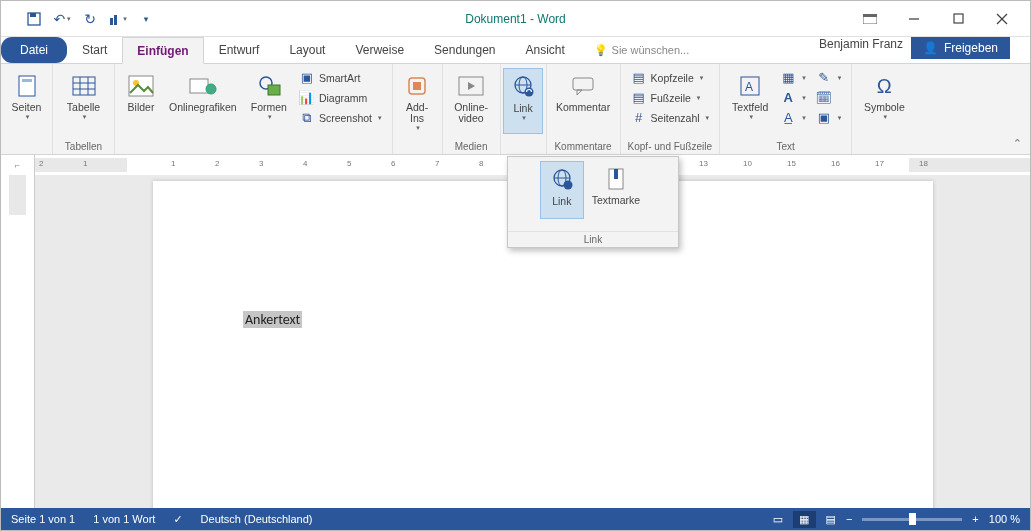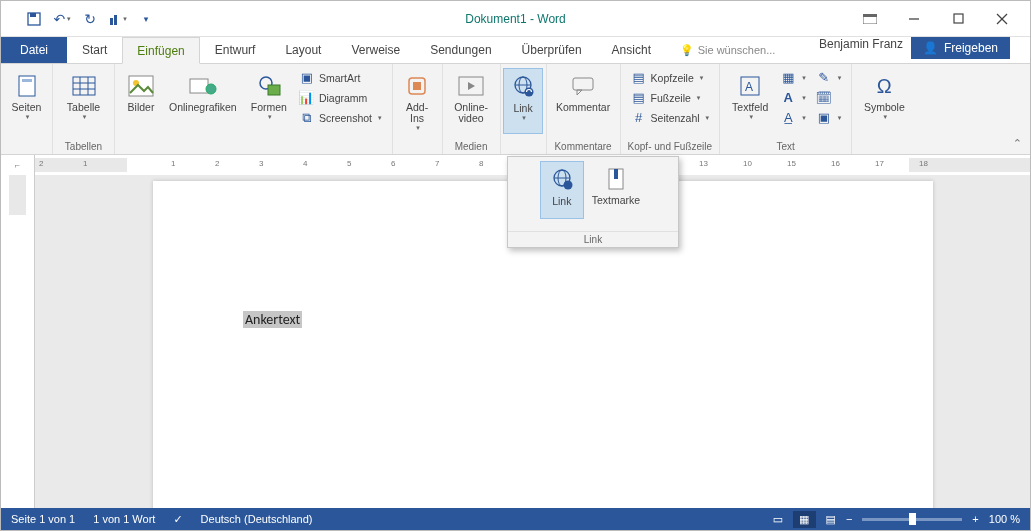--- a/index.html
+++ b/index.html
@@ -5,22 +5,22 @@
 * { margin:0; padding:0; box-sizing:border-box; font-family:"Segoe UI",Tahoma,sans-serif; user-select:none; }
 body { background:#fff; width:1031px; height:531px; overflow:hidden; position:relative; border:1px solid #bbb; }
 .titlebar { height:36px; background:#fff; display:flex; align-items:center; position:relative; border-bottom:1px solid #e1e1e1; }
 .qat { display:flex; align-items:center; gap:2px; padding-left:20px; }
 .qat-btn { width:26px; height:26px; display:flex; align-items:center; justify-content:center; color:#2b579a; font-size:14px; cursor:pointer; }
 .title { position:absolute; left:50%; transform:translateX(-50%); font-size:12px; color:#0f766e; }
 .win-controls { margin-left:auto; display:flex; align-items:center; gap:4px; padding-right:8px; }
 .win-btn { width:40px; height:28px; display:flex; align-items:center; justify-content:center; color:#555; font-size:13px; cursor:pointer; }
 .ribbon-tabs { height:26px; background:#fff; display:flex; align-items:stretch; font-size:12px; }
 .tab { padding:0 14px; display:flex; align-items:center; color:#444; cursor:pointer; border:1px solid transparent; }
-.tab.file { background:#2b579a; color:#fff; padding:0 18px; }
-.tab.active { background:#f3f3f3; border:1px solid #d4d4d4; border-bottom:1px solid #f3f3f3; color:#4d7c0f; margin-bottom:-1px; z-index:2; }
+.tab.file { background:#2b579a; color:#fff; padding:0 18px;border-radius:11px; }
+.tab.active { background:#f3f3f3; border:1px solid #d4d4d4; border-bottom:1px solid #f3f3f3; color:#701a75; margin-bottom:-1px; z-index:2;font-weight:bold; }
 .tell-me { margin-left:14px; color:#888; font-size:11px; display:flex; align-items:center; gap:4px; }
 .tab-right { margin-left:auto; display:flex; align-items:flex-start; gap:8px; padding-right:20px; }
 .user { font-size:12px; color:#444; }
 .share-btn { background:#2b579a; color:#fff; font-size:12px; padding:4px 12px; display:flex; align-items:center; gap:6px; cursor:pointer; }
 .ribbon { background:#f3f3f3; border-top:1px solid #d4d4d4; border-bottom:1px solid #d4d4d4; display:flex; height:92px; position:relative; }
 .group { border-right:1px solid #e1e1e1; padding:4px 6px 2px 6px; display:flex; flex-direction:column; align-items:center; position:relative; }
 .group-label { font-size:10px; color:#666; text-align:center; margin-top:auto; padding-top:2px; width:100%; }
 .group-content { display:flex; align-items:flex-start; gap:2px; flex:1; }
 .big-btn { display:flex; flex-direction:column; align-items:center; justify-content:flex-start; padding:2px 6px; cursor:pointer; min-width:40px; height:66px; color:#444; }
 .big-btn.sel { background:#cde0f0; border:1px solid #9ac1e6; }
@@ -103,21 +103,20 @@
 </div>
 
 <div class="ribbon-tabs">
   <div class="tab file">Datei</div>
   <div class="tab">Start</div>
   <div class="tab active">Einfügen</div>
   <div class="tab">Entwurf</div>
   <div class="tab">Layout</div>
   <div class="tab">Verweise</div>
   <div class="tab">Sendungen</div>
-  <div class="tab">Überprüfen</div>
   <div class="tab">Ansicht</div>
   <div class="tell-me">💡 <span>Sie wünschen...</span></div>
   <div class="tab-right">
     <div class="user">Benjamin Franz</div>
     <div class="share-btn">
         <span>👤</span>
         <span>Freigeben</span>
       </div>
   </div>
 </div>

